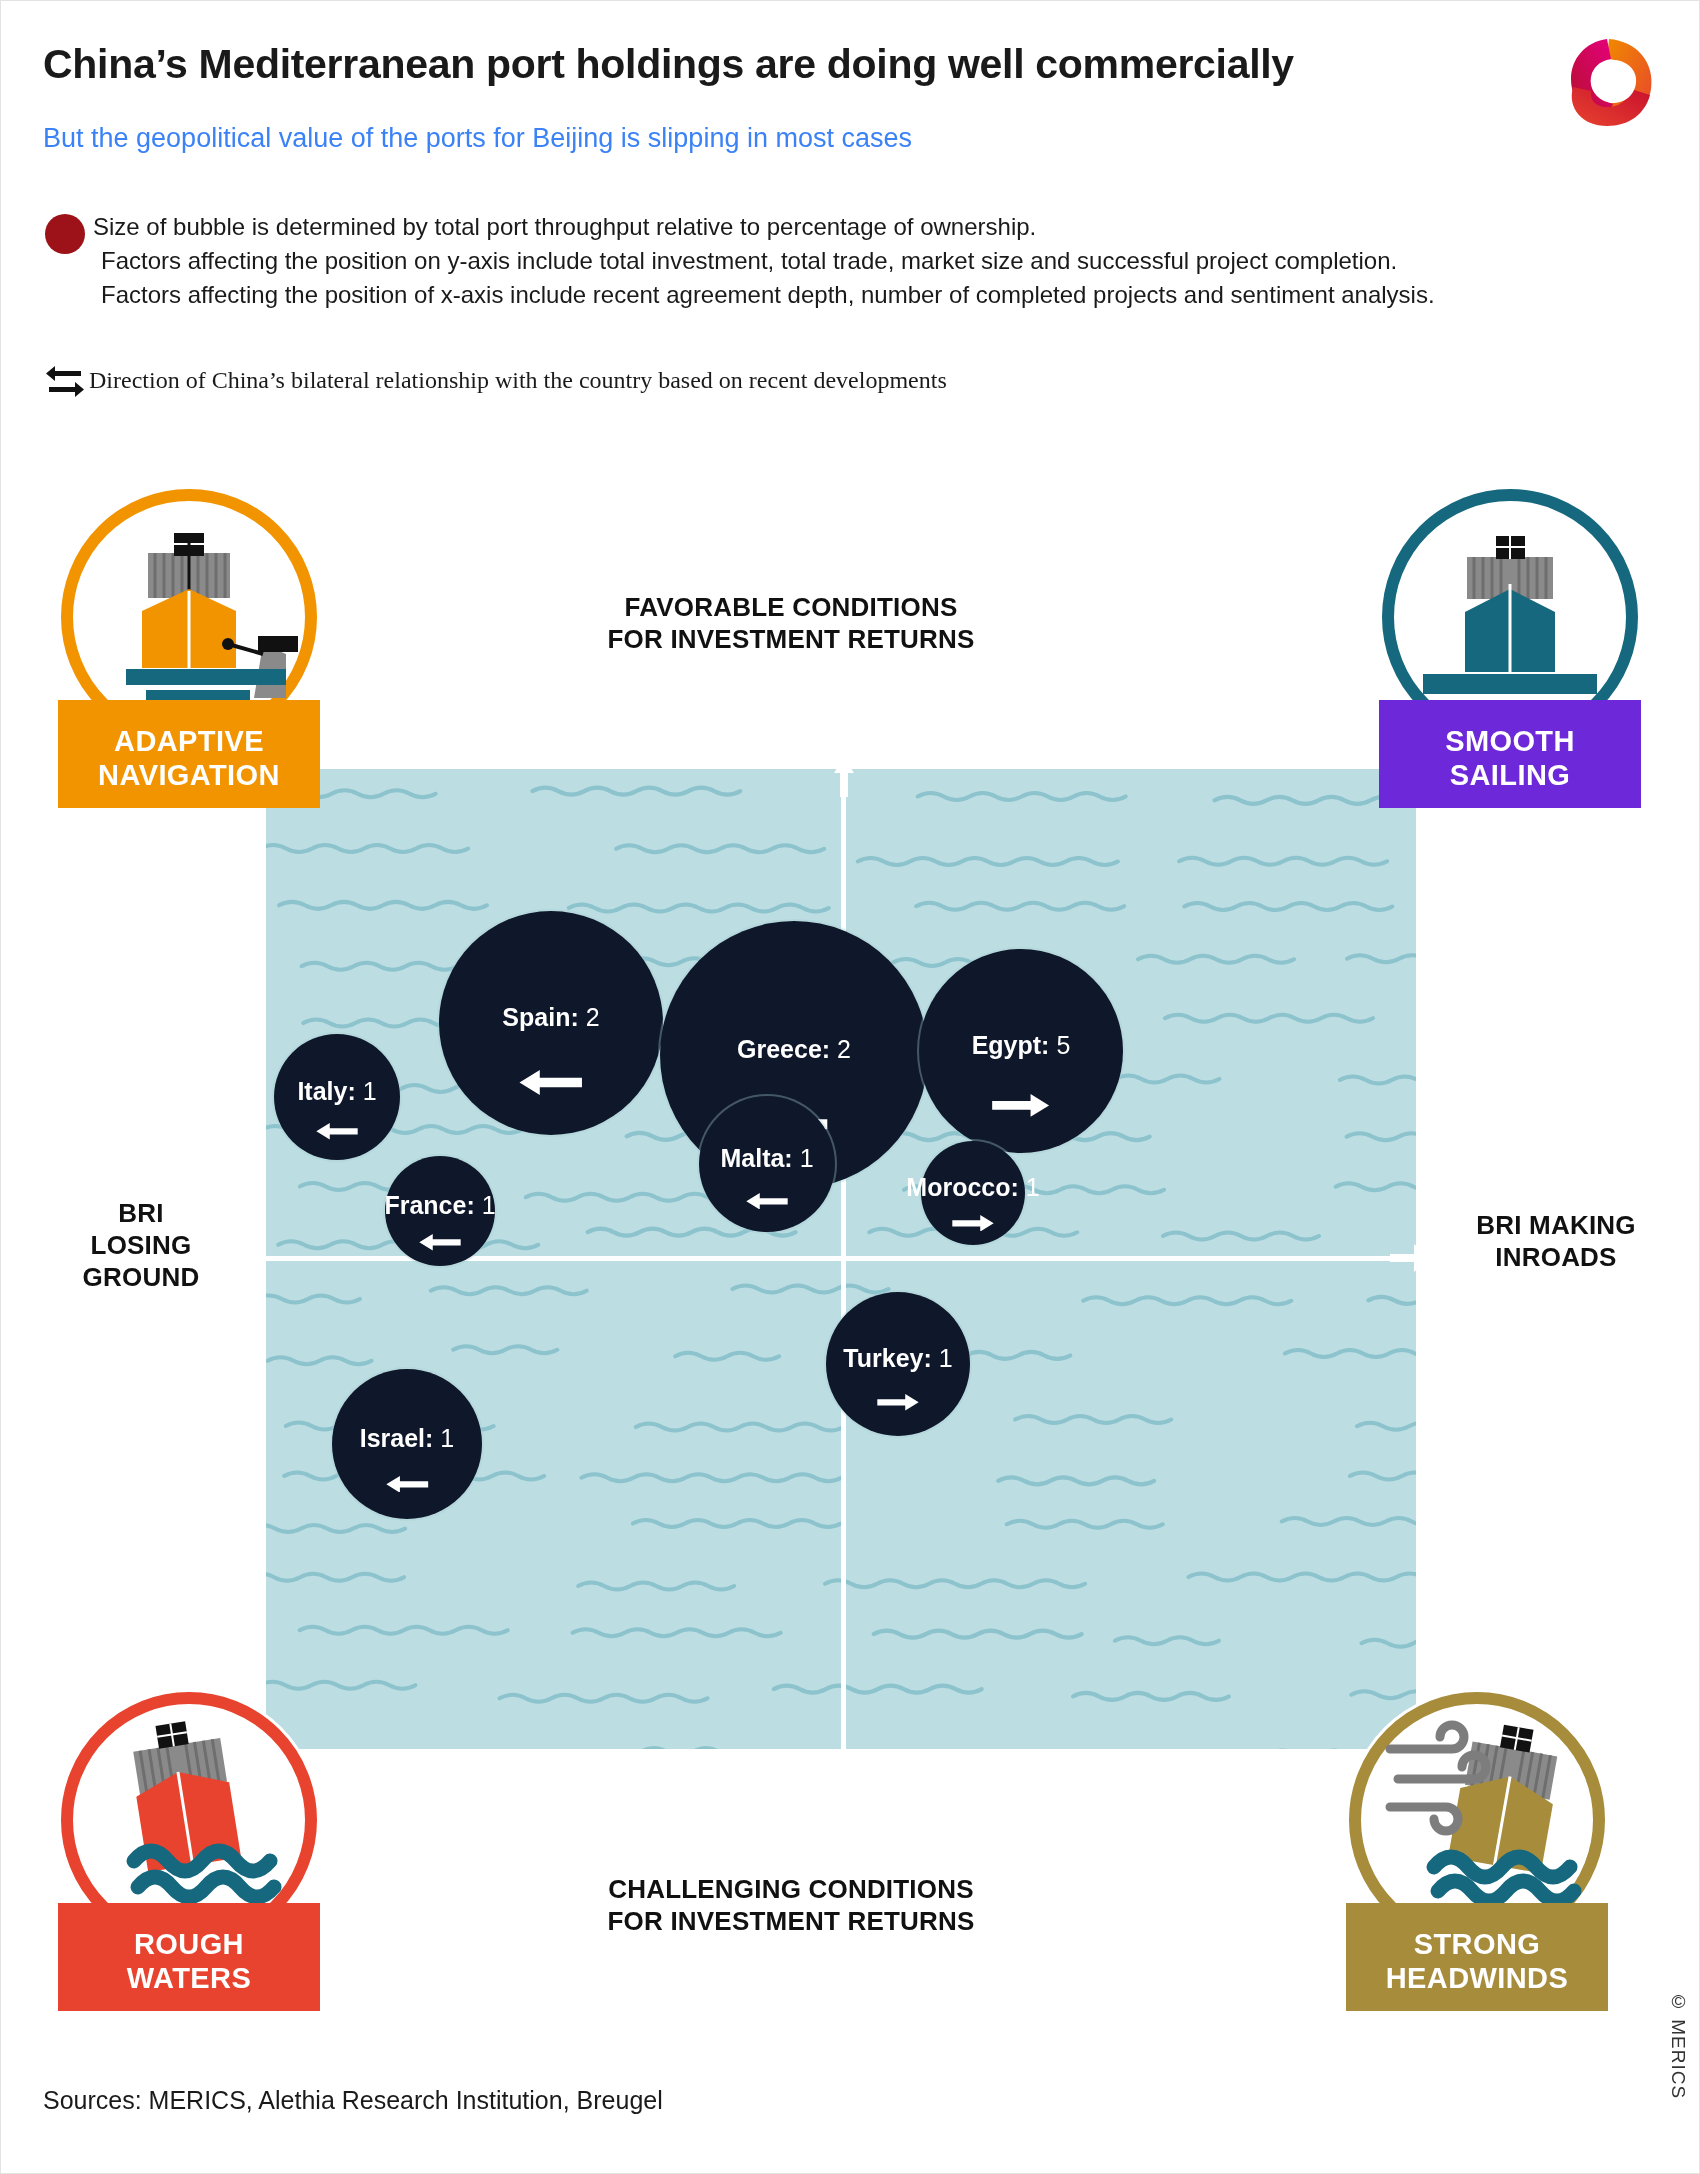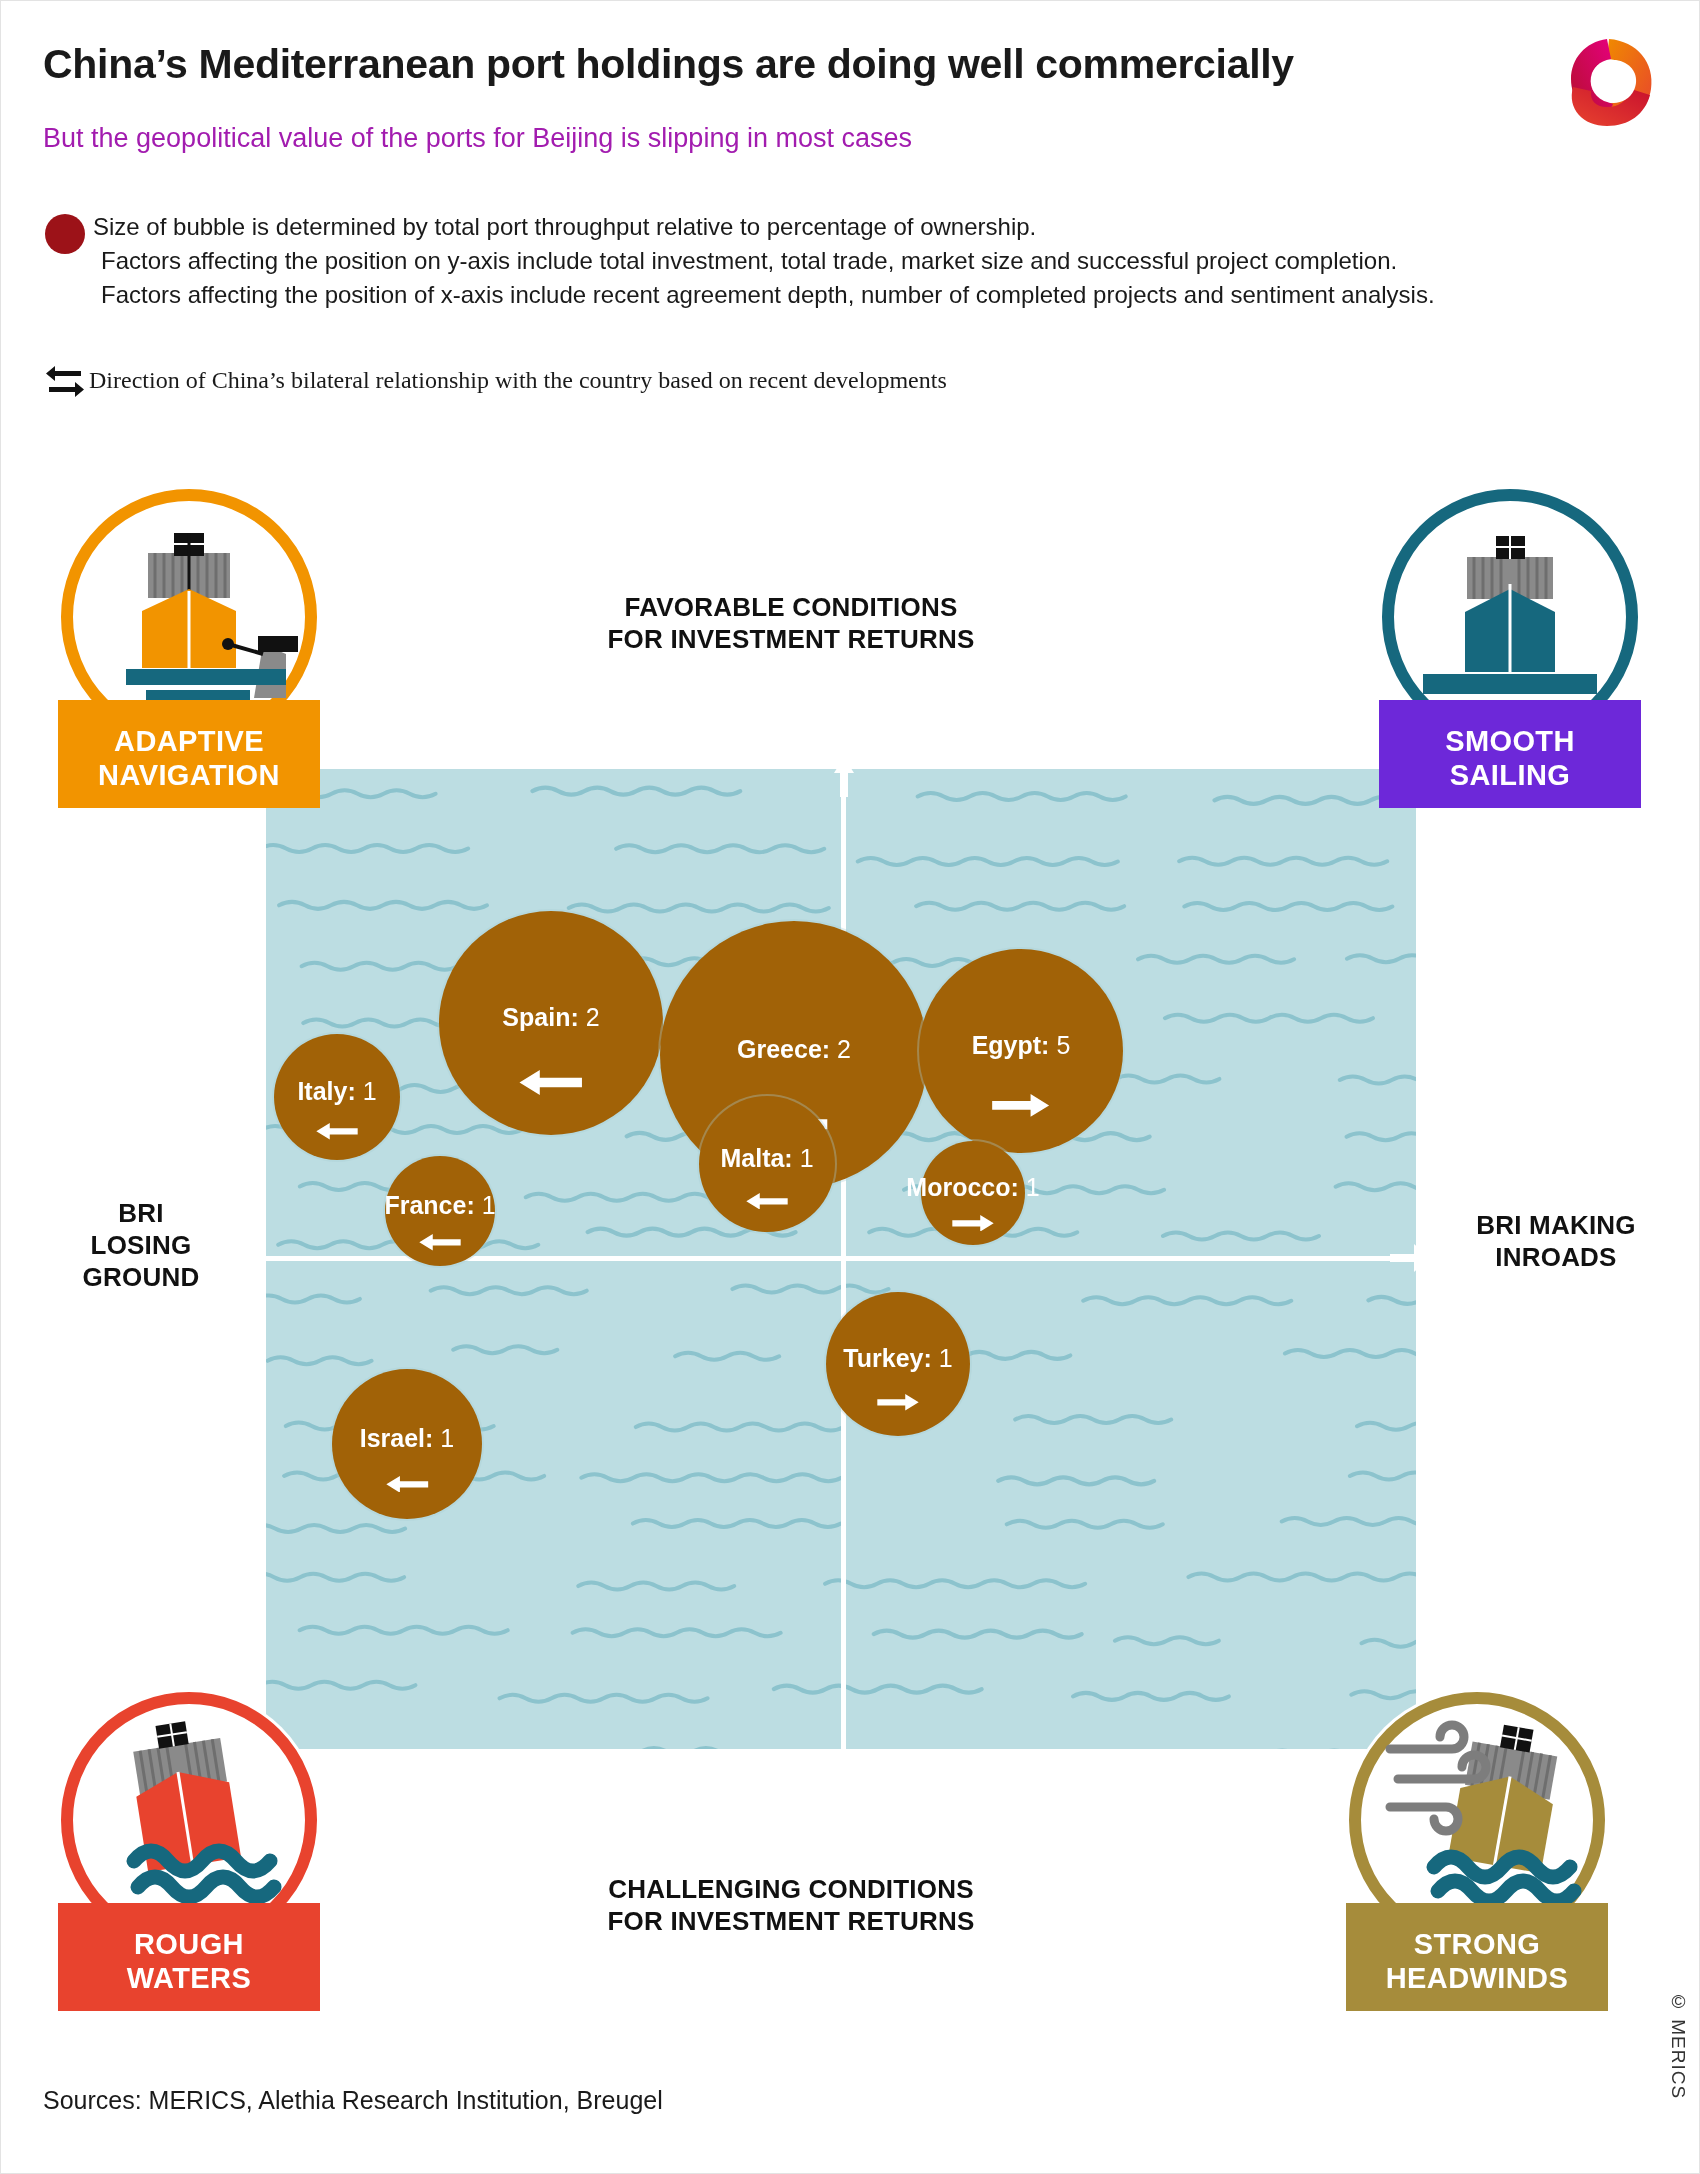--- a/index.html
+++ b/index.html
@@ -19,21 +19,21 @@
 
   
   .title{
     position:absolute;left:42px;top:40px;
     font-size:41px;font-weight:700;color:#1a1a1a;
     letter-spacing:-0.3px;
     white-space:nowrap;
   }
   .subtitle{
     position:absolute;left:42px;top:122px;
-    font-size:27px;font-weight:400;color:#a21caf;
+    font-size:27px;font-weight:400;color:#3b82f6;
     white-space:nowrap;
   }
   .merics-logo{
     position:absolute;right:36px;top:28px;width:112px;height:108px;
   }
 
   
   .legend-bubble{
     position:absolute;left:44px;top:213px;
     width:40px;height:40px;border-radius:50%;
@@ -66,21 +66,21 @@
     background:#ffffff;
   }
   .cross-h{
     position:absolute;left:0;top:487px;width:1150px;height:5px;
     background:#ffffff;
   }
   .axis-arrow{position:absolute;}
 
   .bubble{
     position:absolute;border-radius:50%;
-    background:#a16207;
+    background:#0f172a;
     display:flex;align-items:center;justify-content:center;
     box-shadow:0 0 0 2px rgba(170,205,212,0.35);
   }
   .bubble .lbl{
     color:#ffffff;font-size:25px;font-weight:700;
     white-space:nowrap;
     position:relative;
     transform:translateY(-6px);
   }
   .bubble .lbl .num{font-weight:400;}

